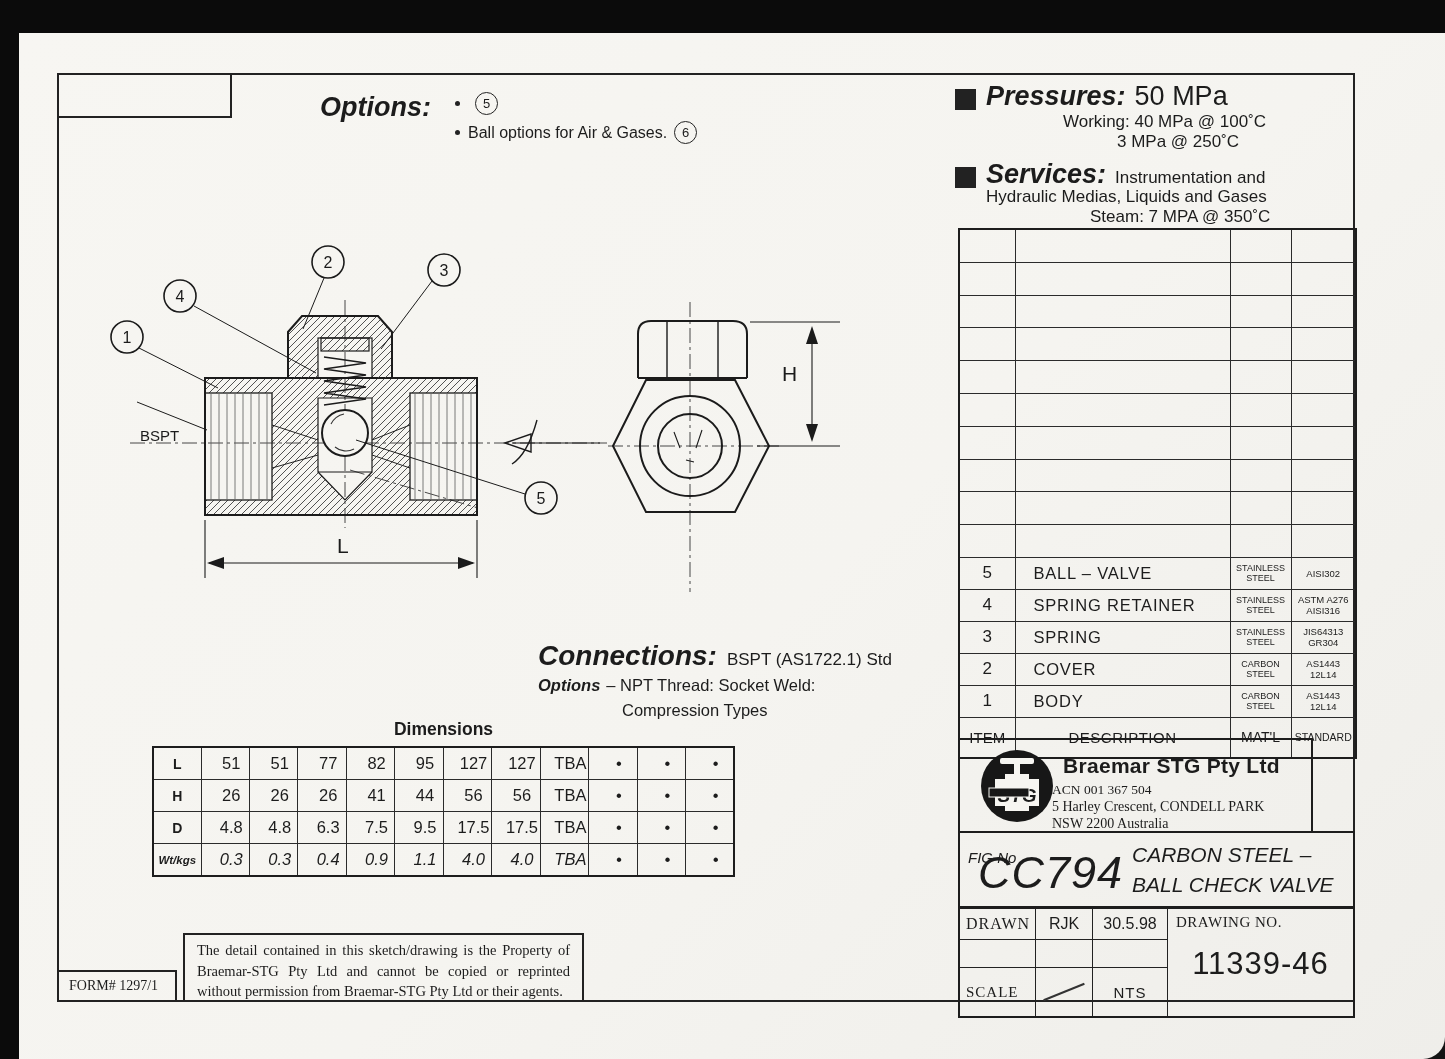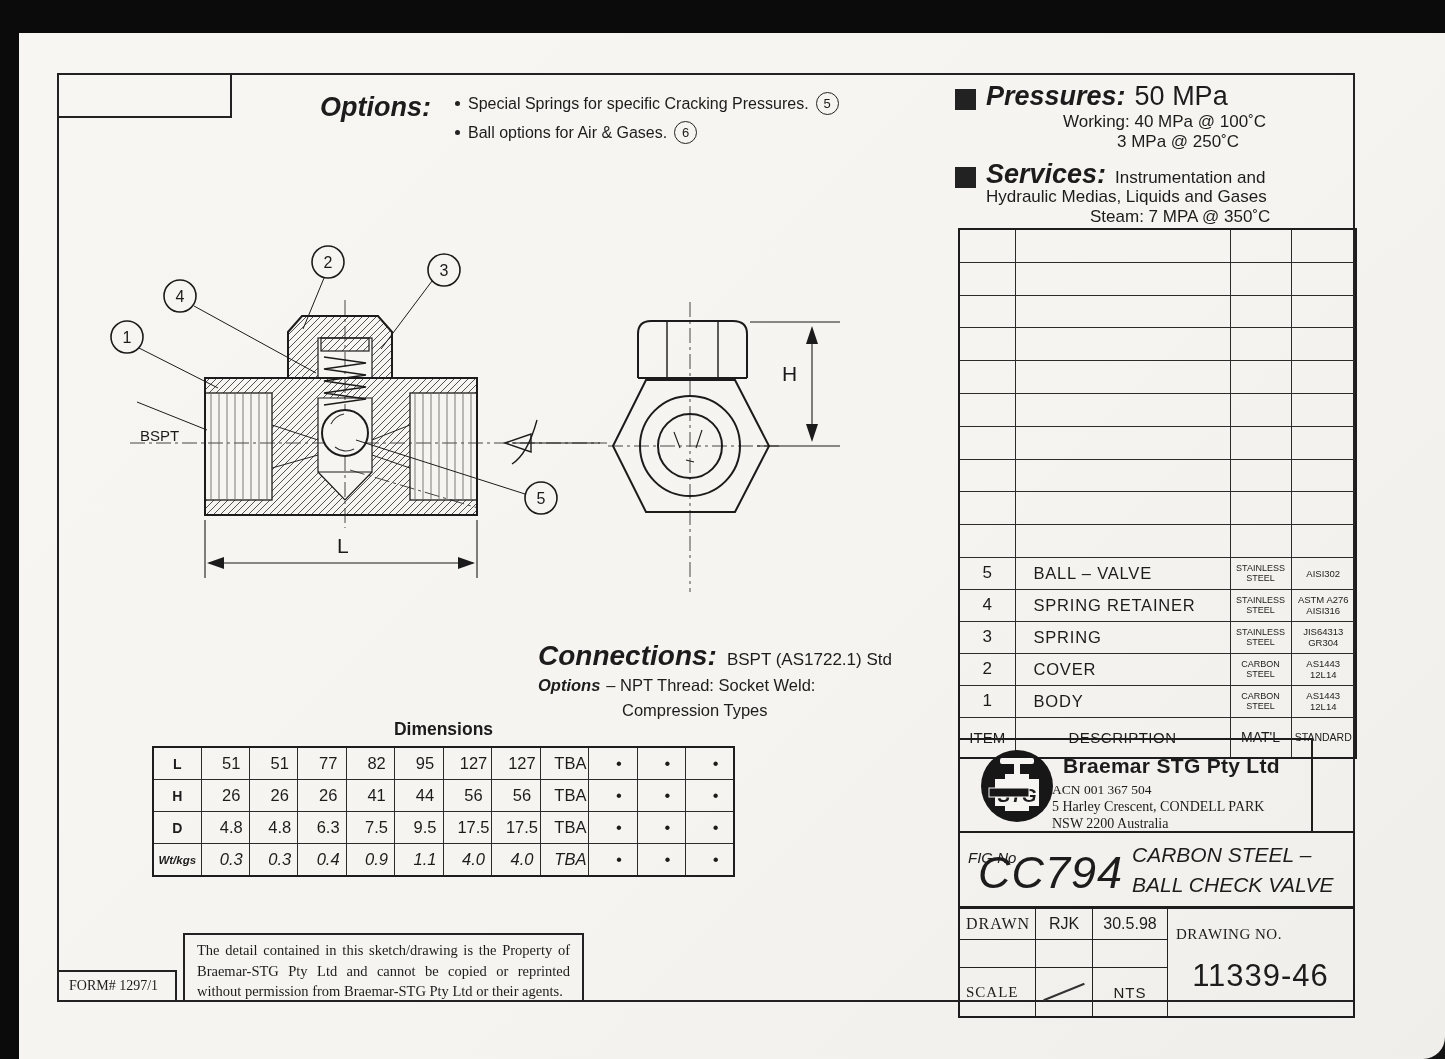--- a/index.html
+++ b/index.html
@@ -54,21 +54,21 @@
   .fig-no{position:absolute;left:18px;top:14px;font-size:45px;font-weight:normal;font-style:italic;letter-spacing:1px;}
   .fig-prod{position:absolute;left:172px;font-size:21px;font-style:italic;white-space:nowrap;}
   
   .tb{position:absolute;left:958px;top:906px;width:397px;height:112px;border:2.5px solid #1d1d1d;
       box-sizing:border-box;display:grid;grid-template-columns:76px 57px 75px 1fr;
       grid-template-rows:32px 28px 1fr;}
   .tbc{border-right:1.5px solid #222;border-bottom:1.5px solid #222;display:flex;align-items:center;justify-content:center;}
   .tbc.left{justify-content:flex-start;padding-left:6px;}
   .tbc.nb{border-bottom:none;}
   .serif{font-family:"Liberation Serif",serif;}
-  .dno-cell{grid-column:4;grid-row:1/4;border-right:none;border-bottom:none;position:relative;margin-top:12px;}
+  .dno-cell{grid-column:4;grid-row:1/4;border-right:none;border-bottom:none;position:relative;}
   .dno-label{position:absolute;left:8px;top:6px;font-size:15px;letter-spacing:0.5px;}
   .dno-num{position:absolute;left:0;right:0;top:38px;text-align:center;font-size:31px;letter-spacing:1px;}
   .slash{width:44px;height:2px;background:#333;transform:rotate(-22deg);}
   
   .conn-head{font-size:28px;}
   .conn-sub{font-size:16.5px;}
   
   .dim-title{position:absolute;left:152px;top:719px;width:583px;text-align:center;
              font-size:17.5px;font-weight:bold;}
   .dims{position:absolute;left:152px;top:746px;width:583px;table-layout:fixed;
@@ -97,21 +97,20 @@
 <div class="stage">
   <div class="scan-top"></div>
   <div class="scan-left"></div>
   <div class="paper"></div>
   <div class="frame"></div>
   <div class="corner-box"></div>
 
   <div class="opt-head h-italic">Options:</div>
   <div class="opt-line" style="left:455px;top:92px;">
     <span class="dot"></span>
-    <span>Special Springs for specific Cracking Pressures.</span>
     <span class="badge">5</span>
   </div>
   <div class="opt-line" style="left:455px;top:121px;">
     <span class="dot"></span>
     <span>Ball options for Air &amp; Gases.</span>
     <span class="badge">6</span>
   </div>
 
   <div class="sq" style="left:955px;top:89px;"></div>
   <div class="flexbase" style="left:986px;top:81px;">

